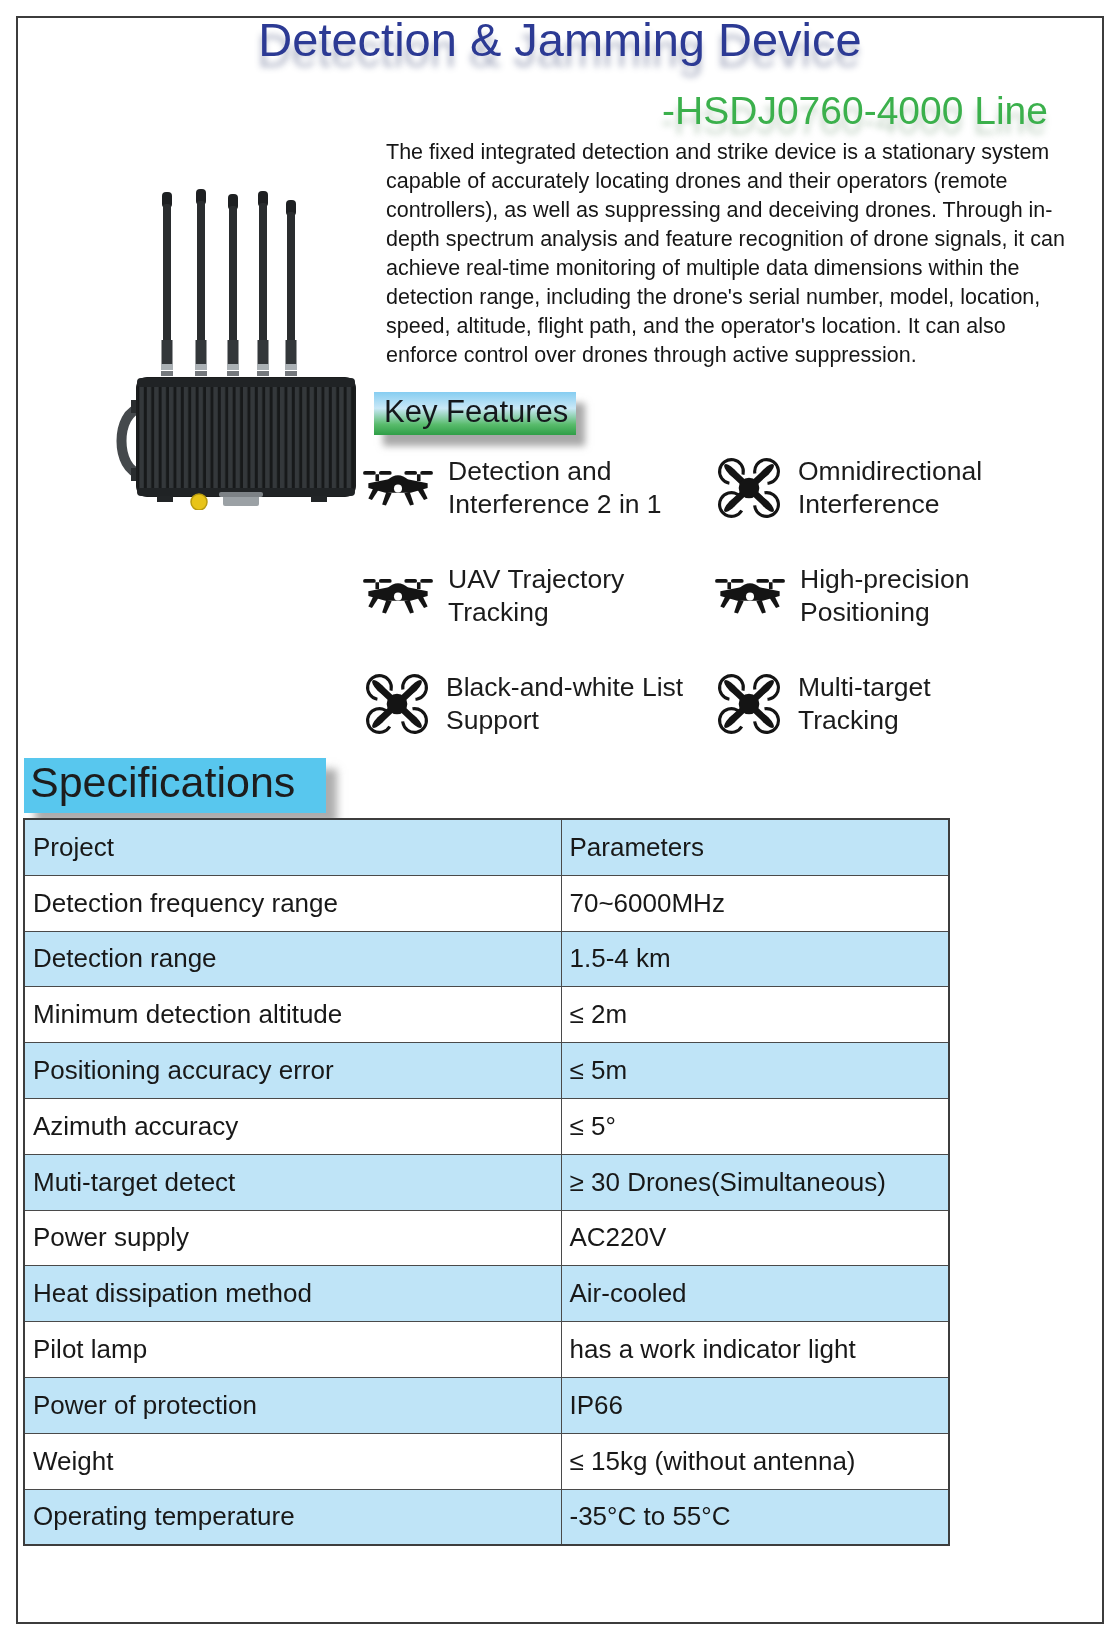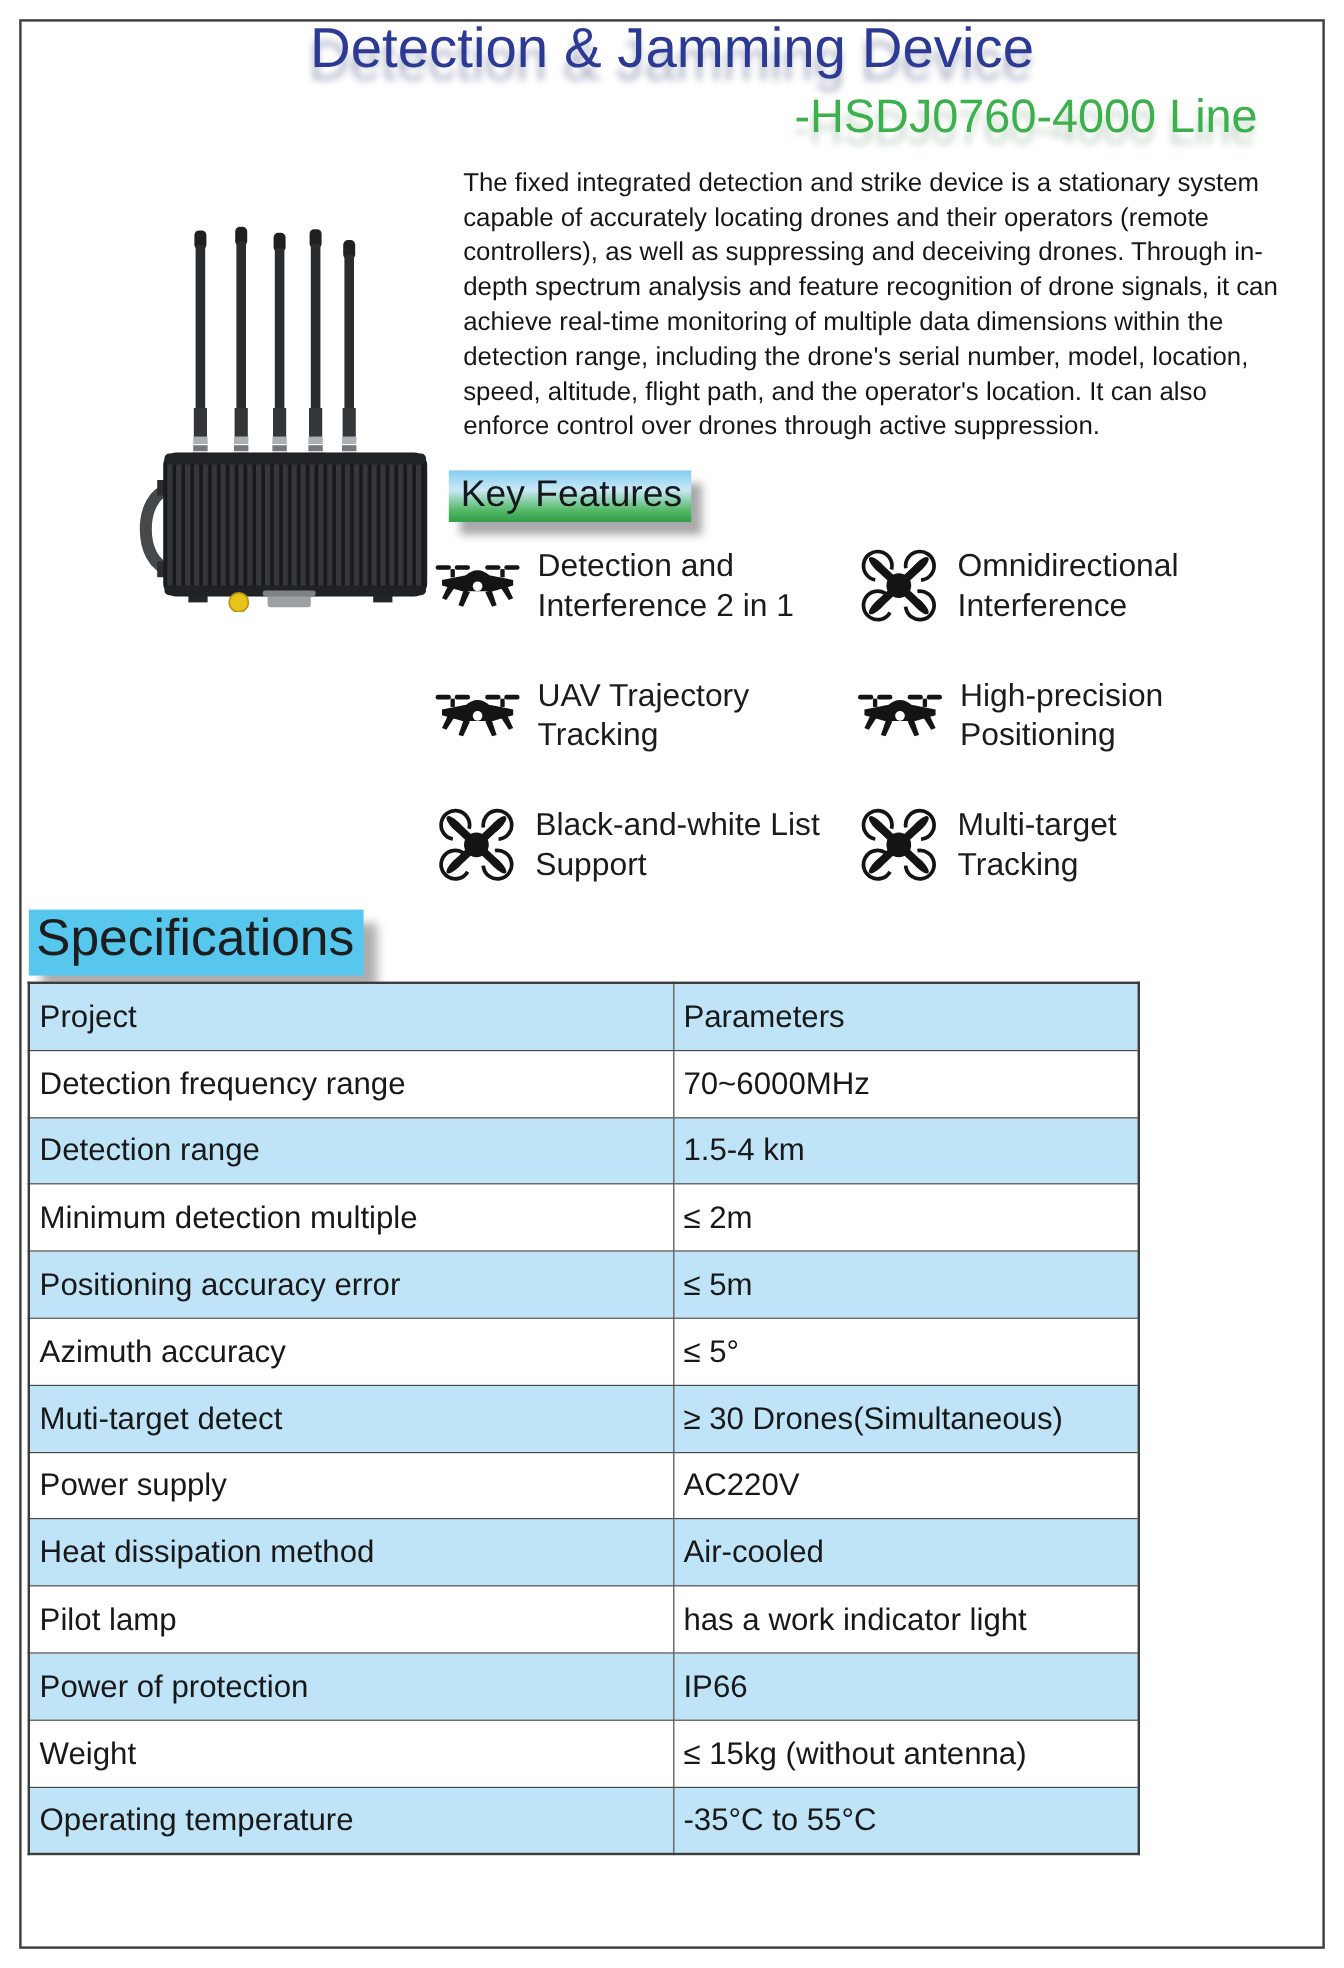--- a/index.html
+++ b/index.html
@@ -10,21 +10,21 @@
   .page-border{
     position:absolute;left:16px;top:16px;right:16px;bottom:16px;
     border:2px solid #3c3c3c;pointer-events:none;
   }
   .title{
     position:absolute;left:0;top:12px;width:100%;margin:0;text-align:center;
     font-size:47px;font-weight:400;color:#2c3a94;
     text-shadow:-1px 11px 6px rgba(80,90,130,0.45);
   }
   .subtitle{
-    position:absolute;right:72px;top:76px;
+    position:absolute;right:72px;top:89px;
     font-size:39px;font-weight:400;color:#3bb04c;
     text-shadow:-1px 10px 6px rgba(110,150,115,0.4);
   }
   .desc{
     position:absolute;left:370px;top:122px;width:680px;margin:16px;
     font-size:21.5px;line-height:29px;color:#161616;
   }
   
   .photo{position:absolute;left:95px;top:178px;width:292px;height:332px;}
   
@@ -38,21 +38,21 @@
     position:absolute;left:362px;top:444px;width:700px;
     display:grid;grid-template-columns:352px 348px;row-gap:20px;
   }
   .feature{display:flex;align-items:center;gap:14px;min-height:88px;}
   .flabel{font-size:26.5px;line-height:33px;white-space:pre-line;color:#1b1b1b;}
   .icon-side{width:72px;height:50px;flex:0 0 auto;}
   .icon-top{width:70px;height:64px;flex:0 0 auto;}
   
   .spec-banner{
     position:absolute;left:24px;top:758px;
-    font-size:43px;padding:0 8px 6px 6px;color:#1d1d1d;
+    font-size:43px;padding:0 31px 6px 6px;color:#1d1d1d;
     background:#58c7ee;
     box-shadow:11px 11px 8px rgba(105,105,105,0.55);
   }
   .spec-table{
     position:absolute;left:23px;top:818px;width:927px;
     border-collapse:collapse;table-layout:fixed;
     border:2px solid #3d3d3d;
     font-size:26px;color:#181818;
   }
   .spec-table th,.spec-table td{
@@ -242,21 +242,21 @@
     <tbody>
       <tr>
           <td>Detection frequency range</td>
           <td>70~6000MHz</td>
         </tr>
       <tr>
           <td>Detection range</td>
           <td>1.5-4 km</td>
         </tr>
       <tr>
-          <td>Minimum detection multiple</td>
+          <td>Minimum detection altitude</td>
           <td>≤ 2m</td>
         </tr>
       <tr>
           <td>Positioning accuracy error</td>
           <td>≤ 5m</td>
         </tr>
       <tr>
           <td>Azimuth accuracy</td>
           <td>≤ 5°</td>
         </tr>

